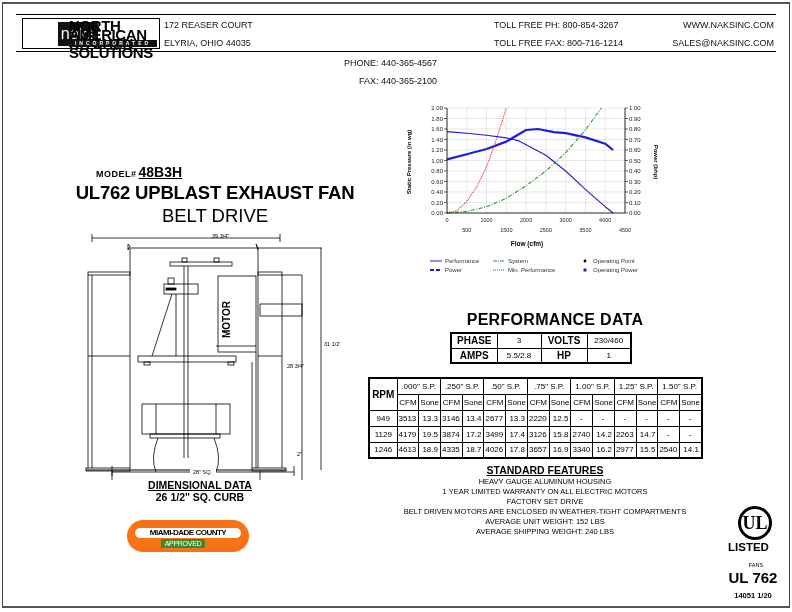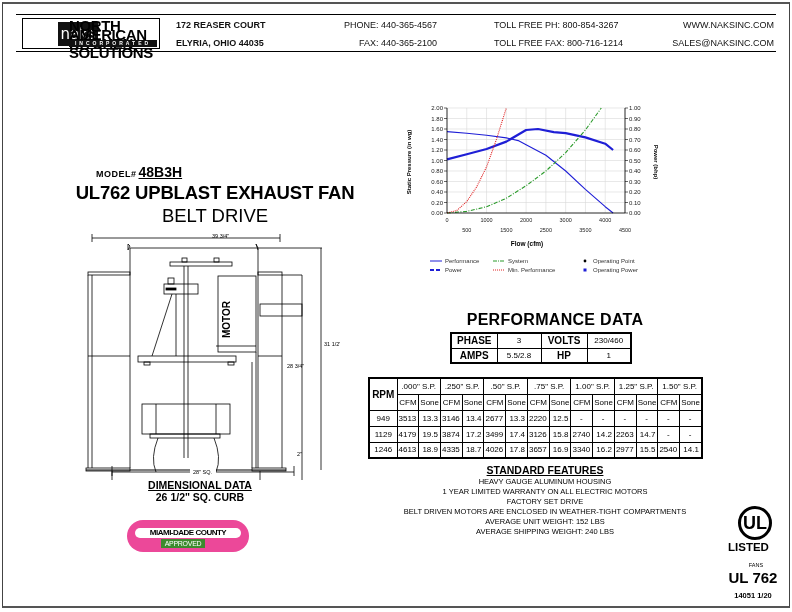--- a/index.html
+++ b/index.html
@@ -16,21 +16,21 @@
 
   .model-line { position: absolute; left: 96px; top: 163px; font-weight: bold; }
   .model-label { font-size: 9px; letter-spacing: 0.5px; }
   .model-value { font-size: 14px; margin-left: 2px; text-decoration: underline; }
   .title1 { position: absolute; left: 0; width: 430px; top: 182px; text-align: center; font-weight: bold; font-size: 18.5px; letter-spacing: -0.2px; }
   .title2 { position: absolute; left: 0; width: 430px; top: 205px; text-align: center; font-weight: normal; font-size: 18.5px; }
 
   .drawing { position: absolute; left: 80px; top: 228px; width: 260px; height: 252px; }
   .dim-title { position: absolute; left: 100px; width: 200px; top: 479px; text-align: center; font-weight: bold; font-size: 10.5px; text-decoration: underline; }
   .dim-sub { position: absolute; left: 100px; width: 200px; top: 491px; text-align: center; font-weight: bold; font-size: 10.5px; }
-  .miami { position: absolute; left: 127px; top: 520px; width: 122px; height: 32px; border-radius: 16px; background: #ec4899; }
+  .miami { position: absolute; left: 127px; top: 520px; width: 122px; height: 32px; border-radius: 16px; background: #f97316; }
   .miami-top { position: absolute; left: 8px; top: 8px; width: 106px; height: 10px; background: #fff; border-radius: 5px; font-size: 8px; line-height: 10px; font-weight: bold; text-align: center; letter-spacing: -0.5px; }
   .miami-bot { position: absolute; left: 34px; top: 19px; width: 44px; height: 9px; background: #3c8b2e; color: #fff; font-size: 7px; line-height: 9px; text-align: center; letter-spacing: -0.3px; }
 
   .chart { position: absolute; left: 405px; top: 100px; width: 255px; height: 180px; }
   .chart text { font-family: "Liberation Sans", sans-serif; }
 
   .perf-title { position: absolute; left: 440px; width: 230px; top: 311px; text-align: center; font-weight: bold; font-size: 16px; letter-spacing: 0.3px; }
   table { border-collapse: collapse; }
   .elec { position: absolute; left: 450px; top: 332px; }
   .elec td { border: 1px solid #000; height: 15px; text-align: center; font-size: 8px; }
@@ -38,45 +38,45 @@
   .elec { border: 2px solid #000; }
   .rpm-table { position: absolute; left: 368px; top: 377px; border: 2px solid #000; }
   .rpm-table td, .rpm-table th { border: 1px solid #000; font-size: 8px; height: 16px; text-align: center; font-weight: normal; padding: 0 1px; }
   .rpm-table th.rpmh { font-weight: bold; font-size: 10px; width: 28px; }
   .rpm-table td.num { text-align: right; padding-right: 2px; }
 
   .feat-title { position: absolute; left: 380px; width: 330px; top: 464px; text-align: center; font-weight: bold; font-size: 10.5px; text-decoration: underline; }
   .feat-list { position: absolute; left: 380px; width: 330px; top: 477px; text-align: center; font-size: 7.5px; line-height: 10px; }
 
   .ul-logo { position: absolute; left: 738px; top: 506px; width: 34px; height: 34px; border: 3px solid #000; border-radius: 50%; }
-  .ul-text { position: absolute; left: 0; top: 3px; width: 28px; text-align: center; font-weight: bold; font-size: 18px; line-height: 22px; font-family: Liberation Sans, sans-serif; }
+  .ul-text { position: absolute; left: 0; top: 3px; width: 28px; text-align: center; font-weight: bold; font-size: 18px; line-height: 22px; font-family: Liberation Serif, serif; }
   .listed { position: absolute; left: 728px; width: 56px; top: 541px; text-align: left; font-weight: bold; font-size: 11.5px; }
   .fans { position: absolute; left: 728px; width: 56px; top: 562px; text-align: center; font-size: 5.5px; }
   .ul762 { position: absolute; left: 722px; width: 62px; top: 569px; text-align: center; font-weight: bold; font-size: 15px; }
   .docnum { position: absolute; left: 722px; width: 62px; top: 591px; text-align: center; font-weight: bold; font-size: 7.5px; }
 </style>
 </head>
 <body>
 
 <div class="page-border"></div>
 
 <div class="header">
   <div class="logo">
     <div class="logo-naks">naks</div>
     <div class="logo-name">
       <div>NORTH AMERICAN</div>
       <div>KITCHEN SOLUTIONS</div>
     </div>
     <div class="logo-inc">INCORPORATED</div>
   </div>
-  <div class="hcol" style="left:160px;font-weight:bold;">
+  <div class="hcol" style="left:148px;">
     <div>172 REASER COURT</div>
     <div>ELYRIA, OHIO 44035</div>
   </div>
-  <div class="hcol" style="left:328px;text-align:right;">
+  <div class="hcol" style="left:328px;text-align:right;margin-top:38px;">
     <div>PHONE: 440-365-4567</div>
     <div>FAX: 440-365-2100</div>
   </div>
   <div class="hcol" style="left:478px;">
     <div>TOLL FREE PH: 800-854-3267</div>
     <div>TOLL FREE FAX: 800-716-1214</div>
   </div>
   <div class="hcol" style="right:2px;text-align:right;">
     <div>WWW.NAKSINC.COM</div>
     <div>SALES@NAKSINC.COM</div>

